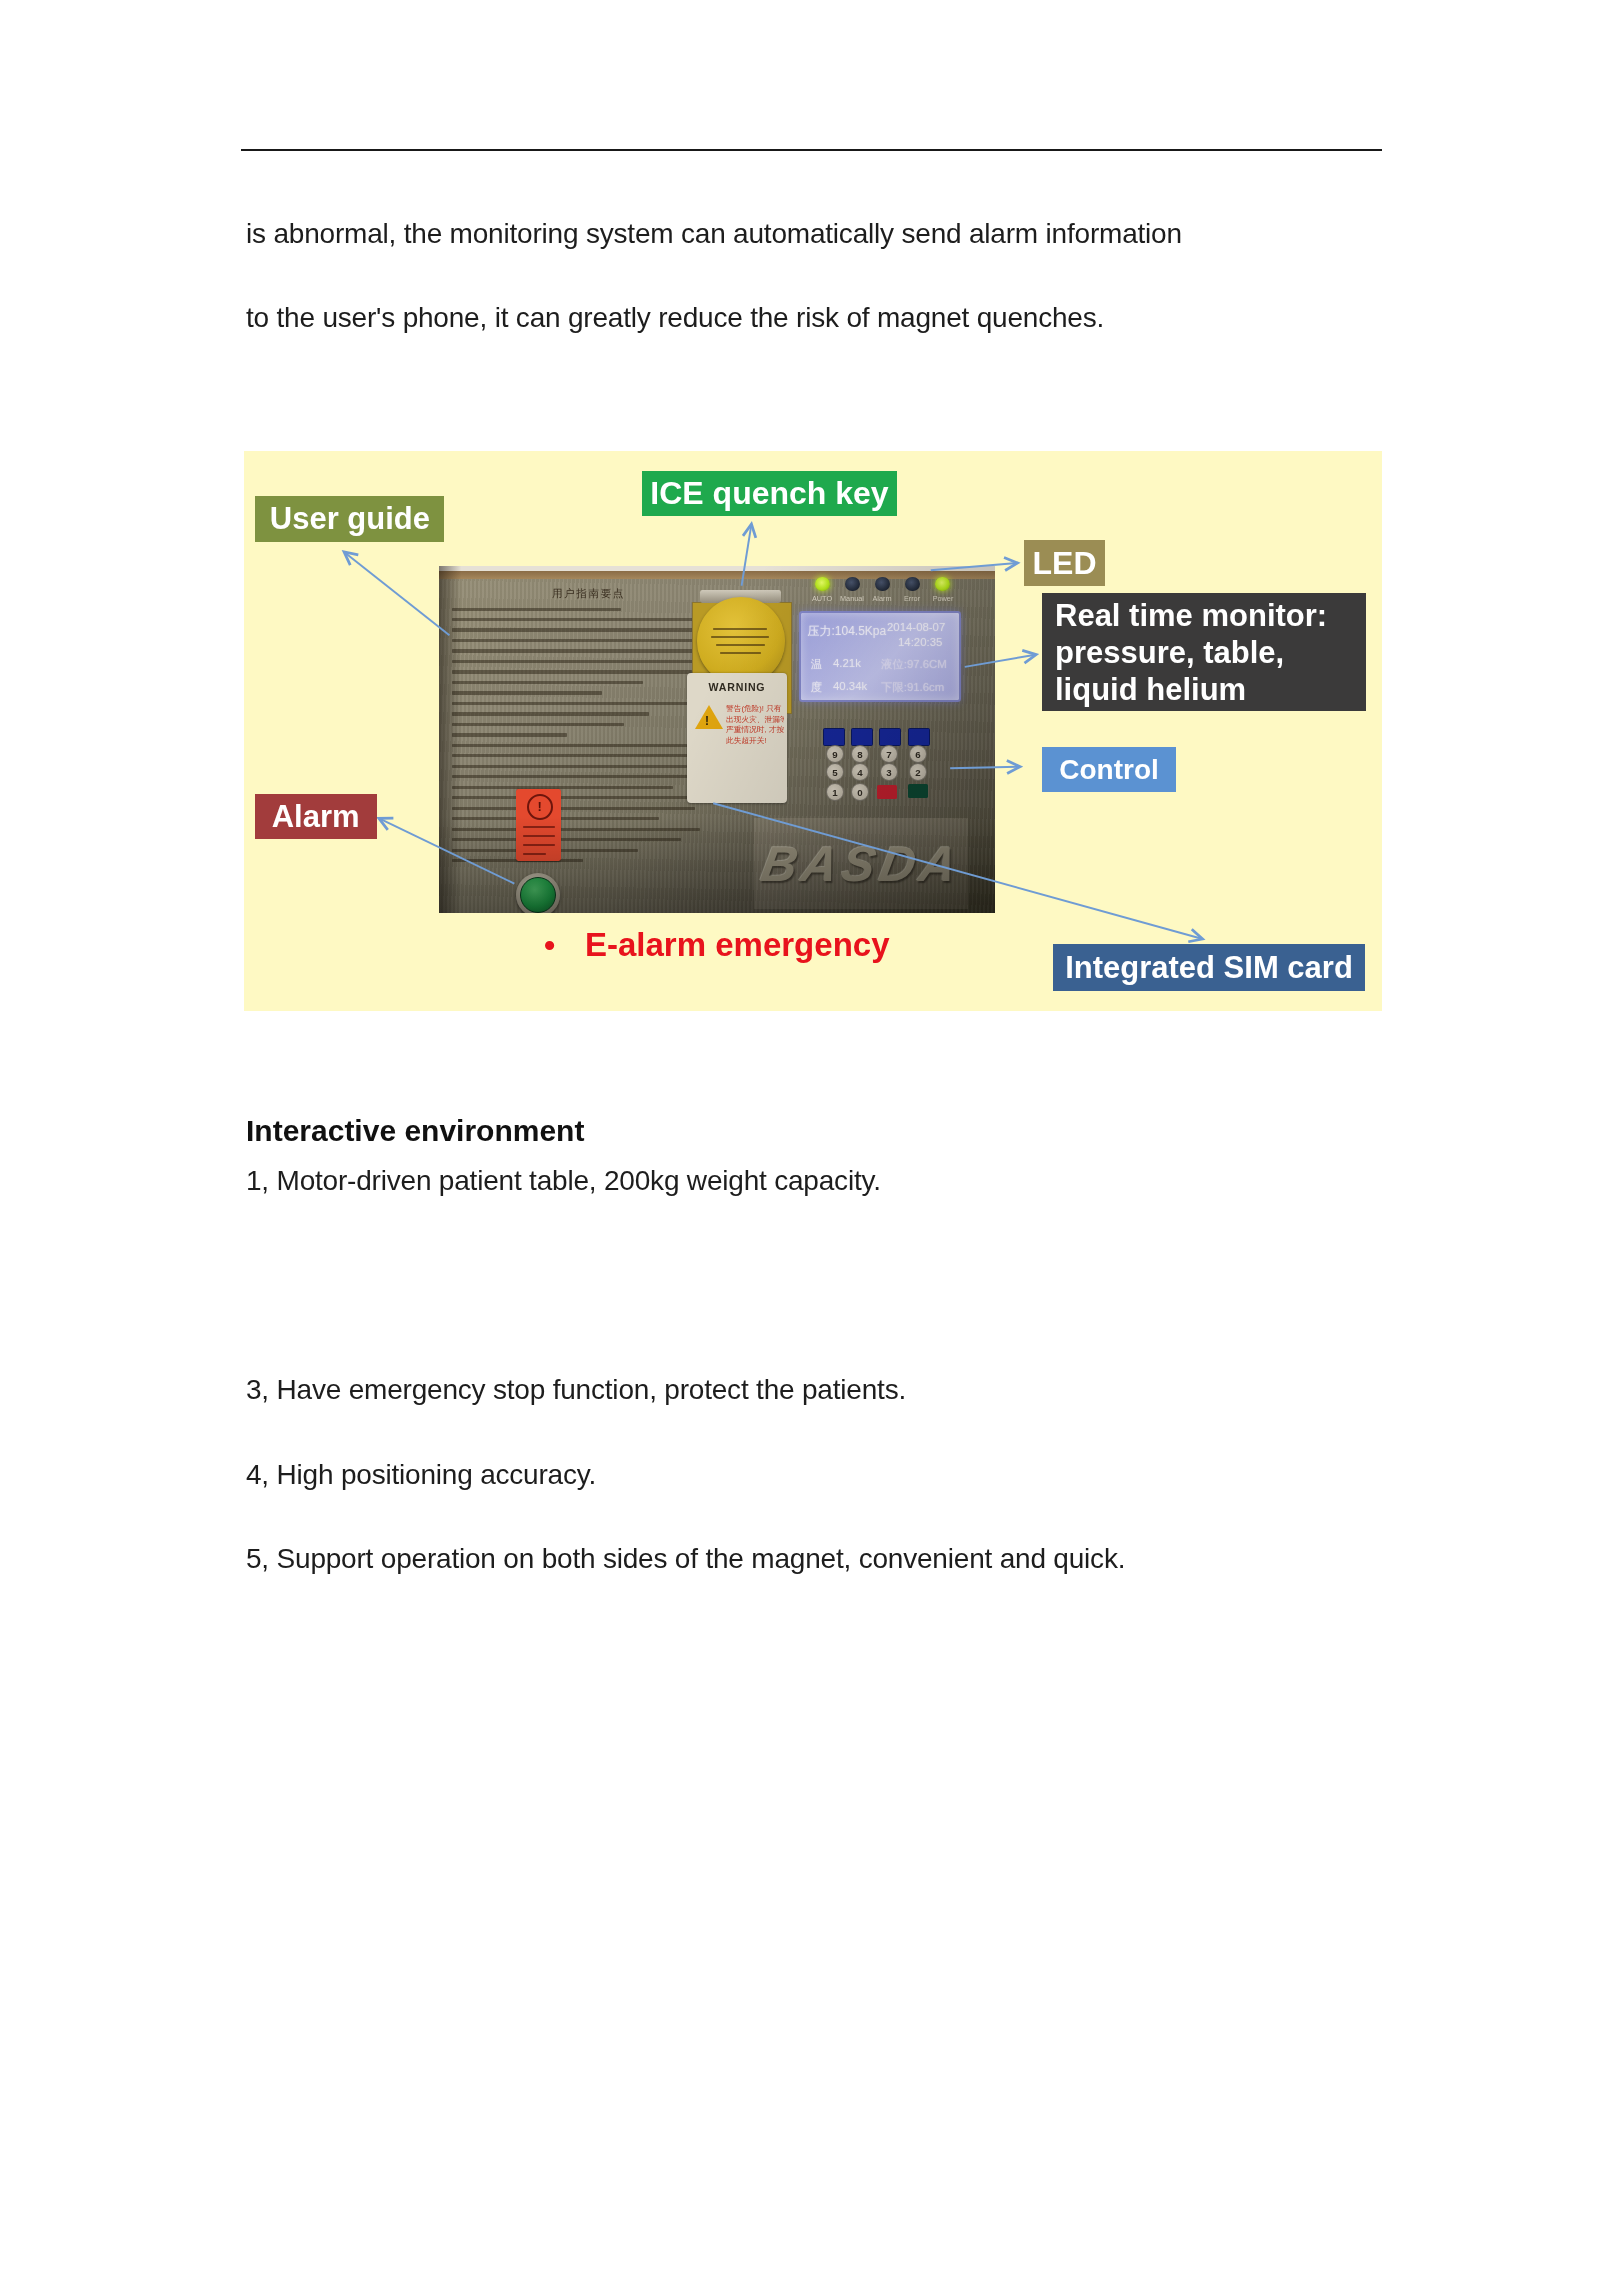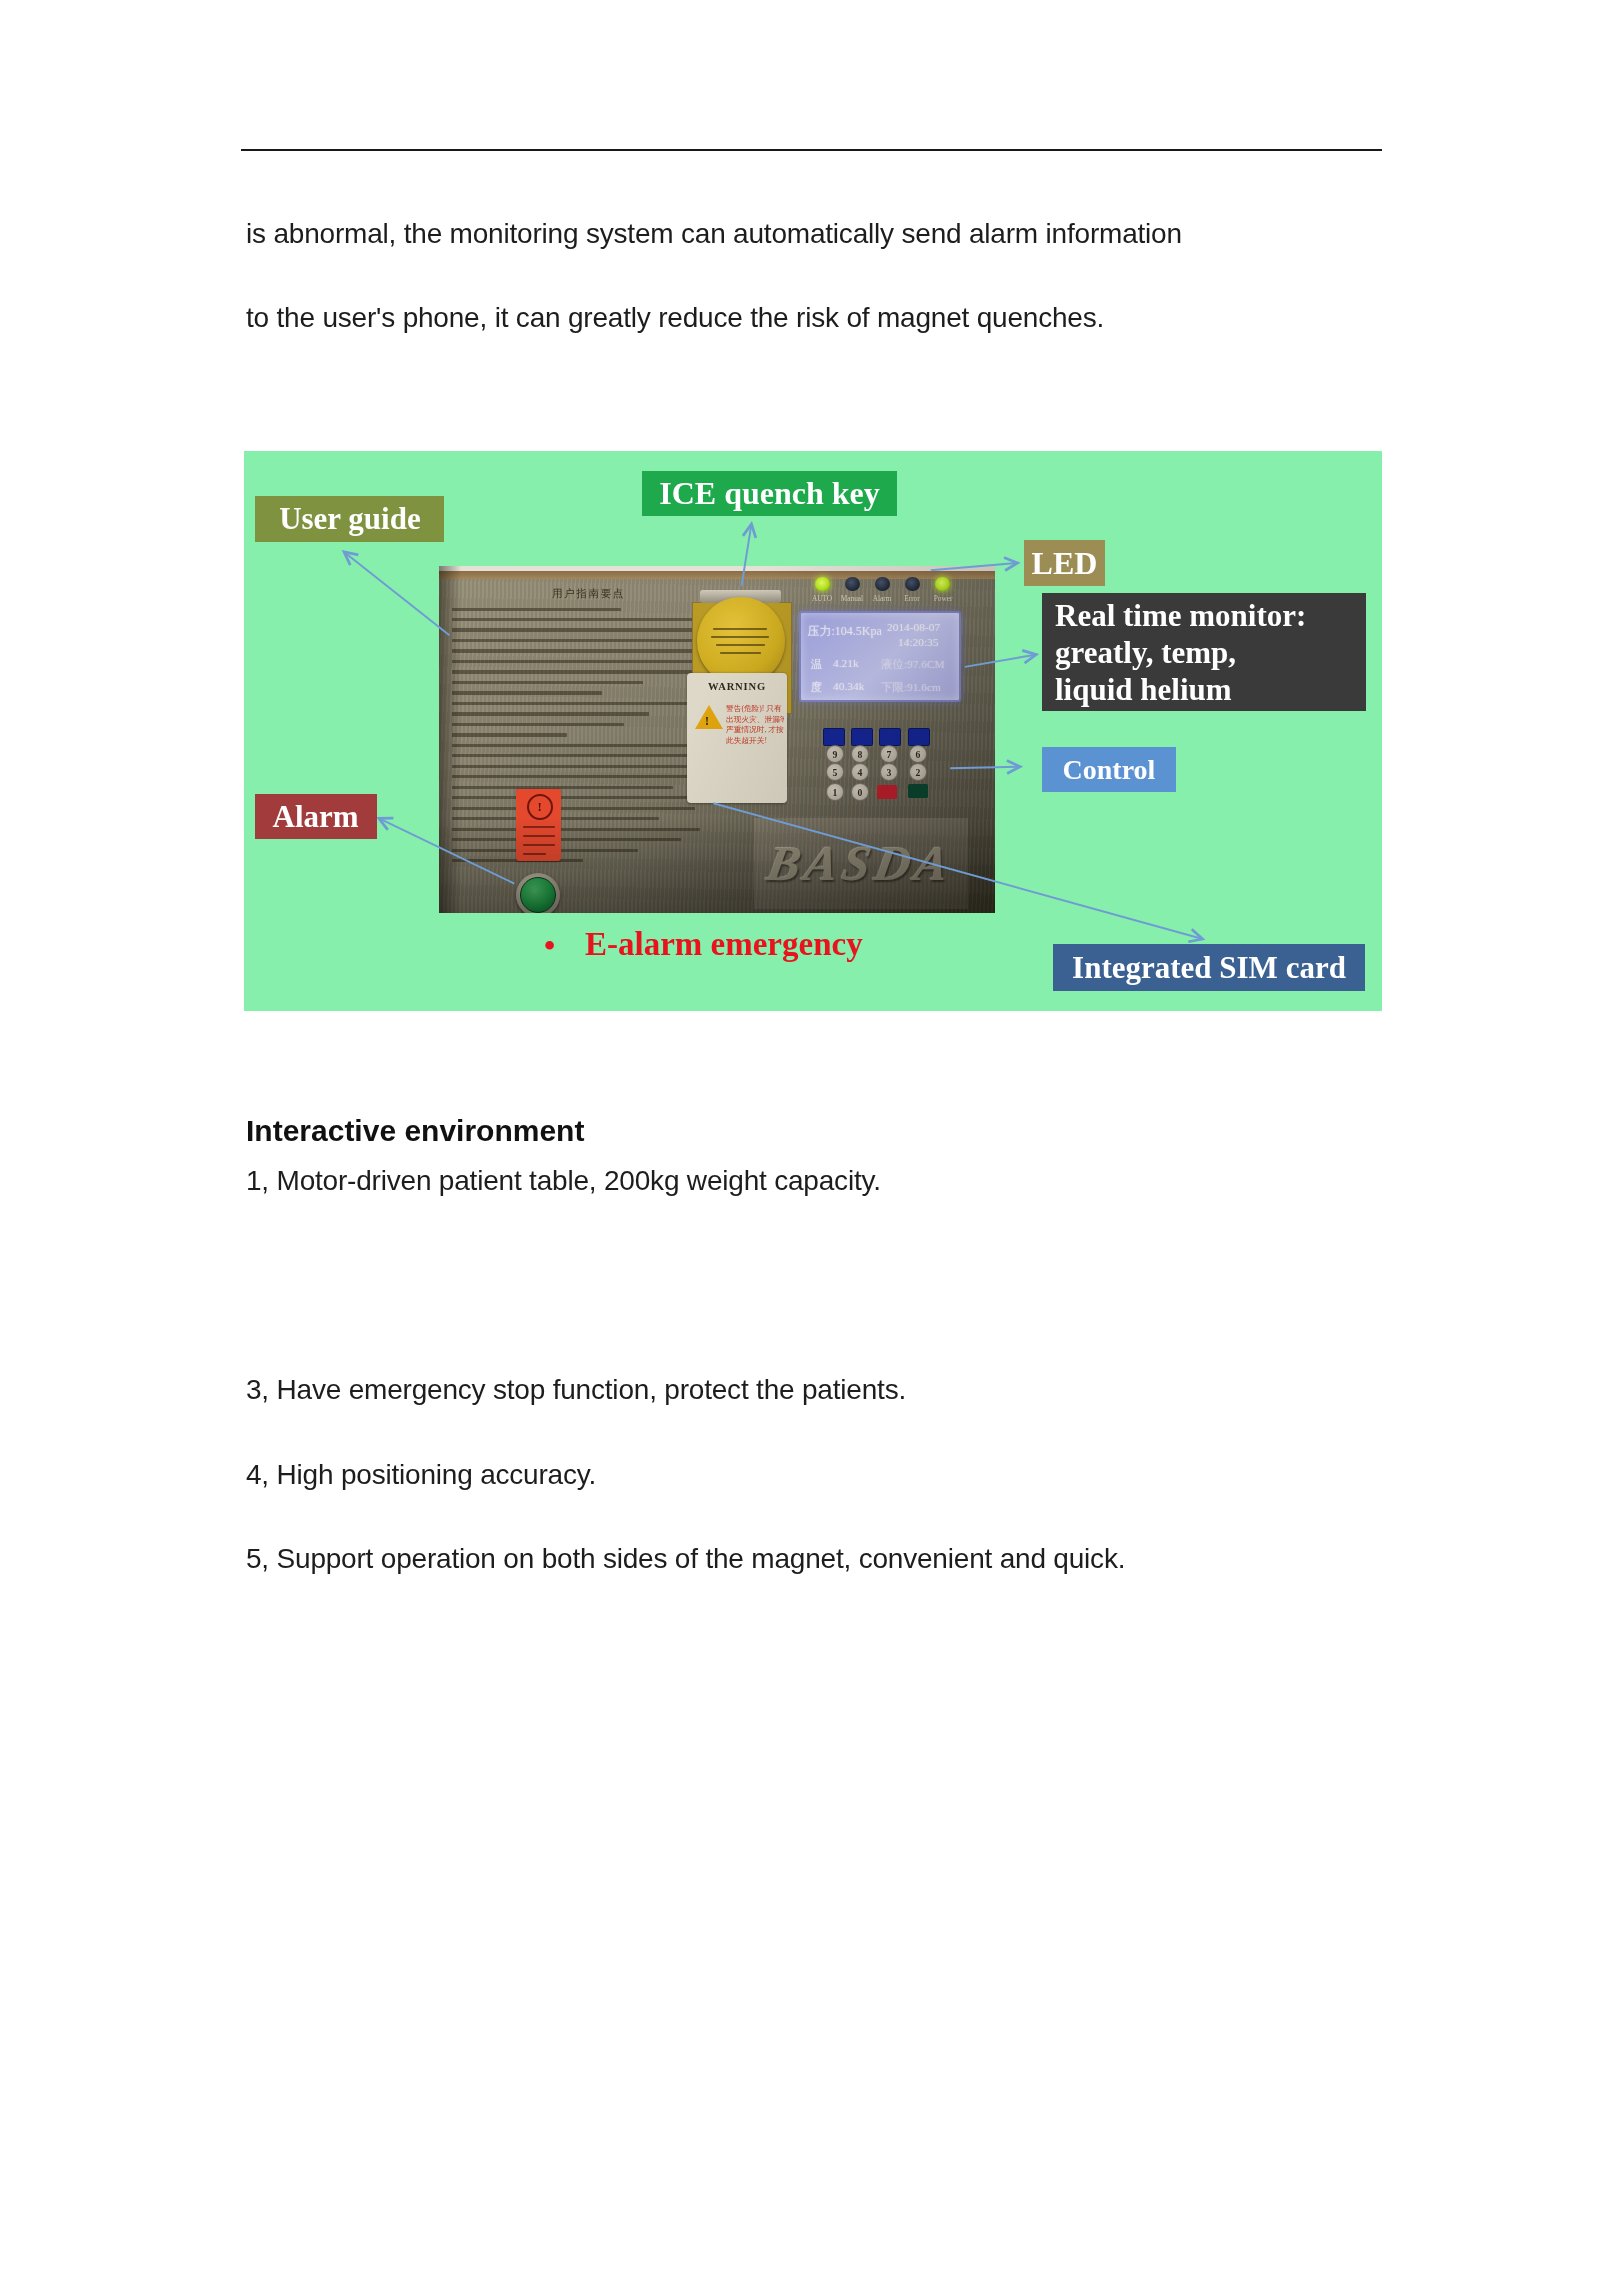--- a/index.html
+++ b/index.html
@@ -9,21 +9,21 @@
   .rule{left:241px;top:149px;width:1141px;height:2.4px;background:#191919;}
   .body-text{font-size:28px;letter-spacing:-0.2px;white-space:nowrap;color:#1d1d1d;}
   .p1{left:246px;top:218px;}
   .p2{left:246px;top:302px;}
   .heading{left:246px;top:1114px;font-size:30px;font-weight:bold;color:#111;}
   .li{left:246px;}
   .li1{top:1165px;} .li2{top:1287px;} .li3{top:1374px;} .li4{top:1459px;} .li5{top:1543px;}
   .pagenum{left:1291px;top:2101px;font-family:"Liberation Serif",serif;font-size:25px;color:#222;word-spacing:8px;}
 
   
-  .figure{left:244px;top:451px;width:1138px;height:560px;background:#86efac;font-family:Liberation Serif, serif;}
+  .figure{left:244px;top:451px;width:1138px;height:560px;background:#fef9c3;}
   .callout{position:absolute;display:flex;align-items:center;justify-content:center;
            color:#fff;font-weight:bold;z-index:3;}
   .cb-user{left:11.4px;top:45px;width:189px;height:46px;background:#7e9240;font-size:31px;}
   .cb-ice{left:398px;top:20px;width:255px;height:45px;background:#1fa94d;font-size:32px;}
   .cb-led{left:780px;top:89px;width:81px;height:46px;background:#9b8d54;font-size:32px;}
   .cb-monitor{left:798px;top:142px;width:324px;height:118px;background:#3b3a3a;font-size:31px;
               flex-direction:column;align-items:flex-start;justify-content:center;
               padding-left:13px;box-sizing:border-box;line-height:37px;}
   .cb-control{left:798px;top:296px;width:134px;height:45px;background:#5b92d2;font-size:28px;}
   .cb-alarm{left:10.6px;top:343px;width:122px;height:45px;background:#a23c3c;font-size:31px;}
@@ -257,21 +257,21 @@
         <line x1="333" y1="533" x2="167" y2="453" marker-end="url(#ah)"></line>
         <line x1="578" y1="434" x2="1180" y2="601" marker-end="url(#ah)"></line>
       </g>
     </svg>
 
     <div class="callout cb-user">User guide</div>
     <div class="callout cb-ice">ICE quench key</div>
     <div class="callout cb-led">LED</div>
     <div class="callout cb-monitor">
       <div>Real time monitor:</div>
-      <div>greatly, temp,</div>
+      <div>pressure, table,</div>
       <div>liquid helium</div>
     </div>
     <div class="callout cb-control">Control</div>
     <div class="callout cb-alarm">Alarm</div>
     <div class="callout cb-sim">Integrated SIM card</div>
 
     <div class="abs ealarm-bullet">•</div>
     <div class="abs ealarm-text">E-alarm emergency</div>
   </div>
 

